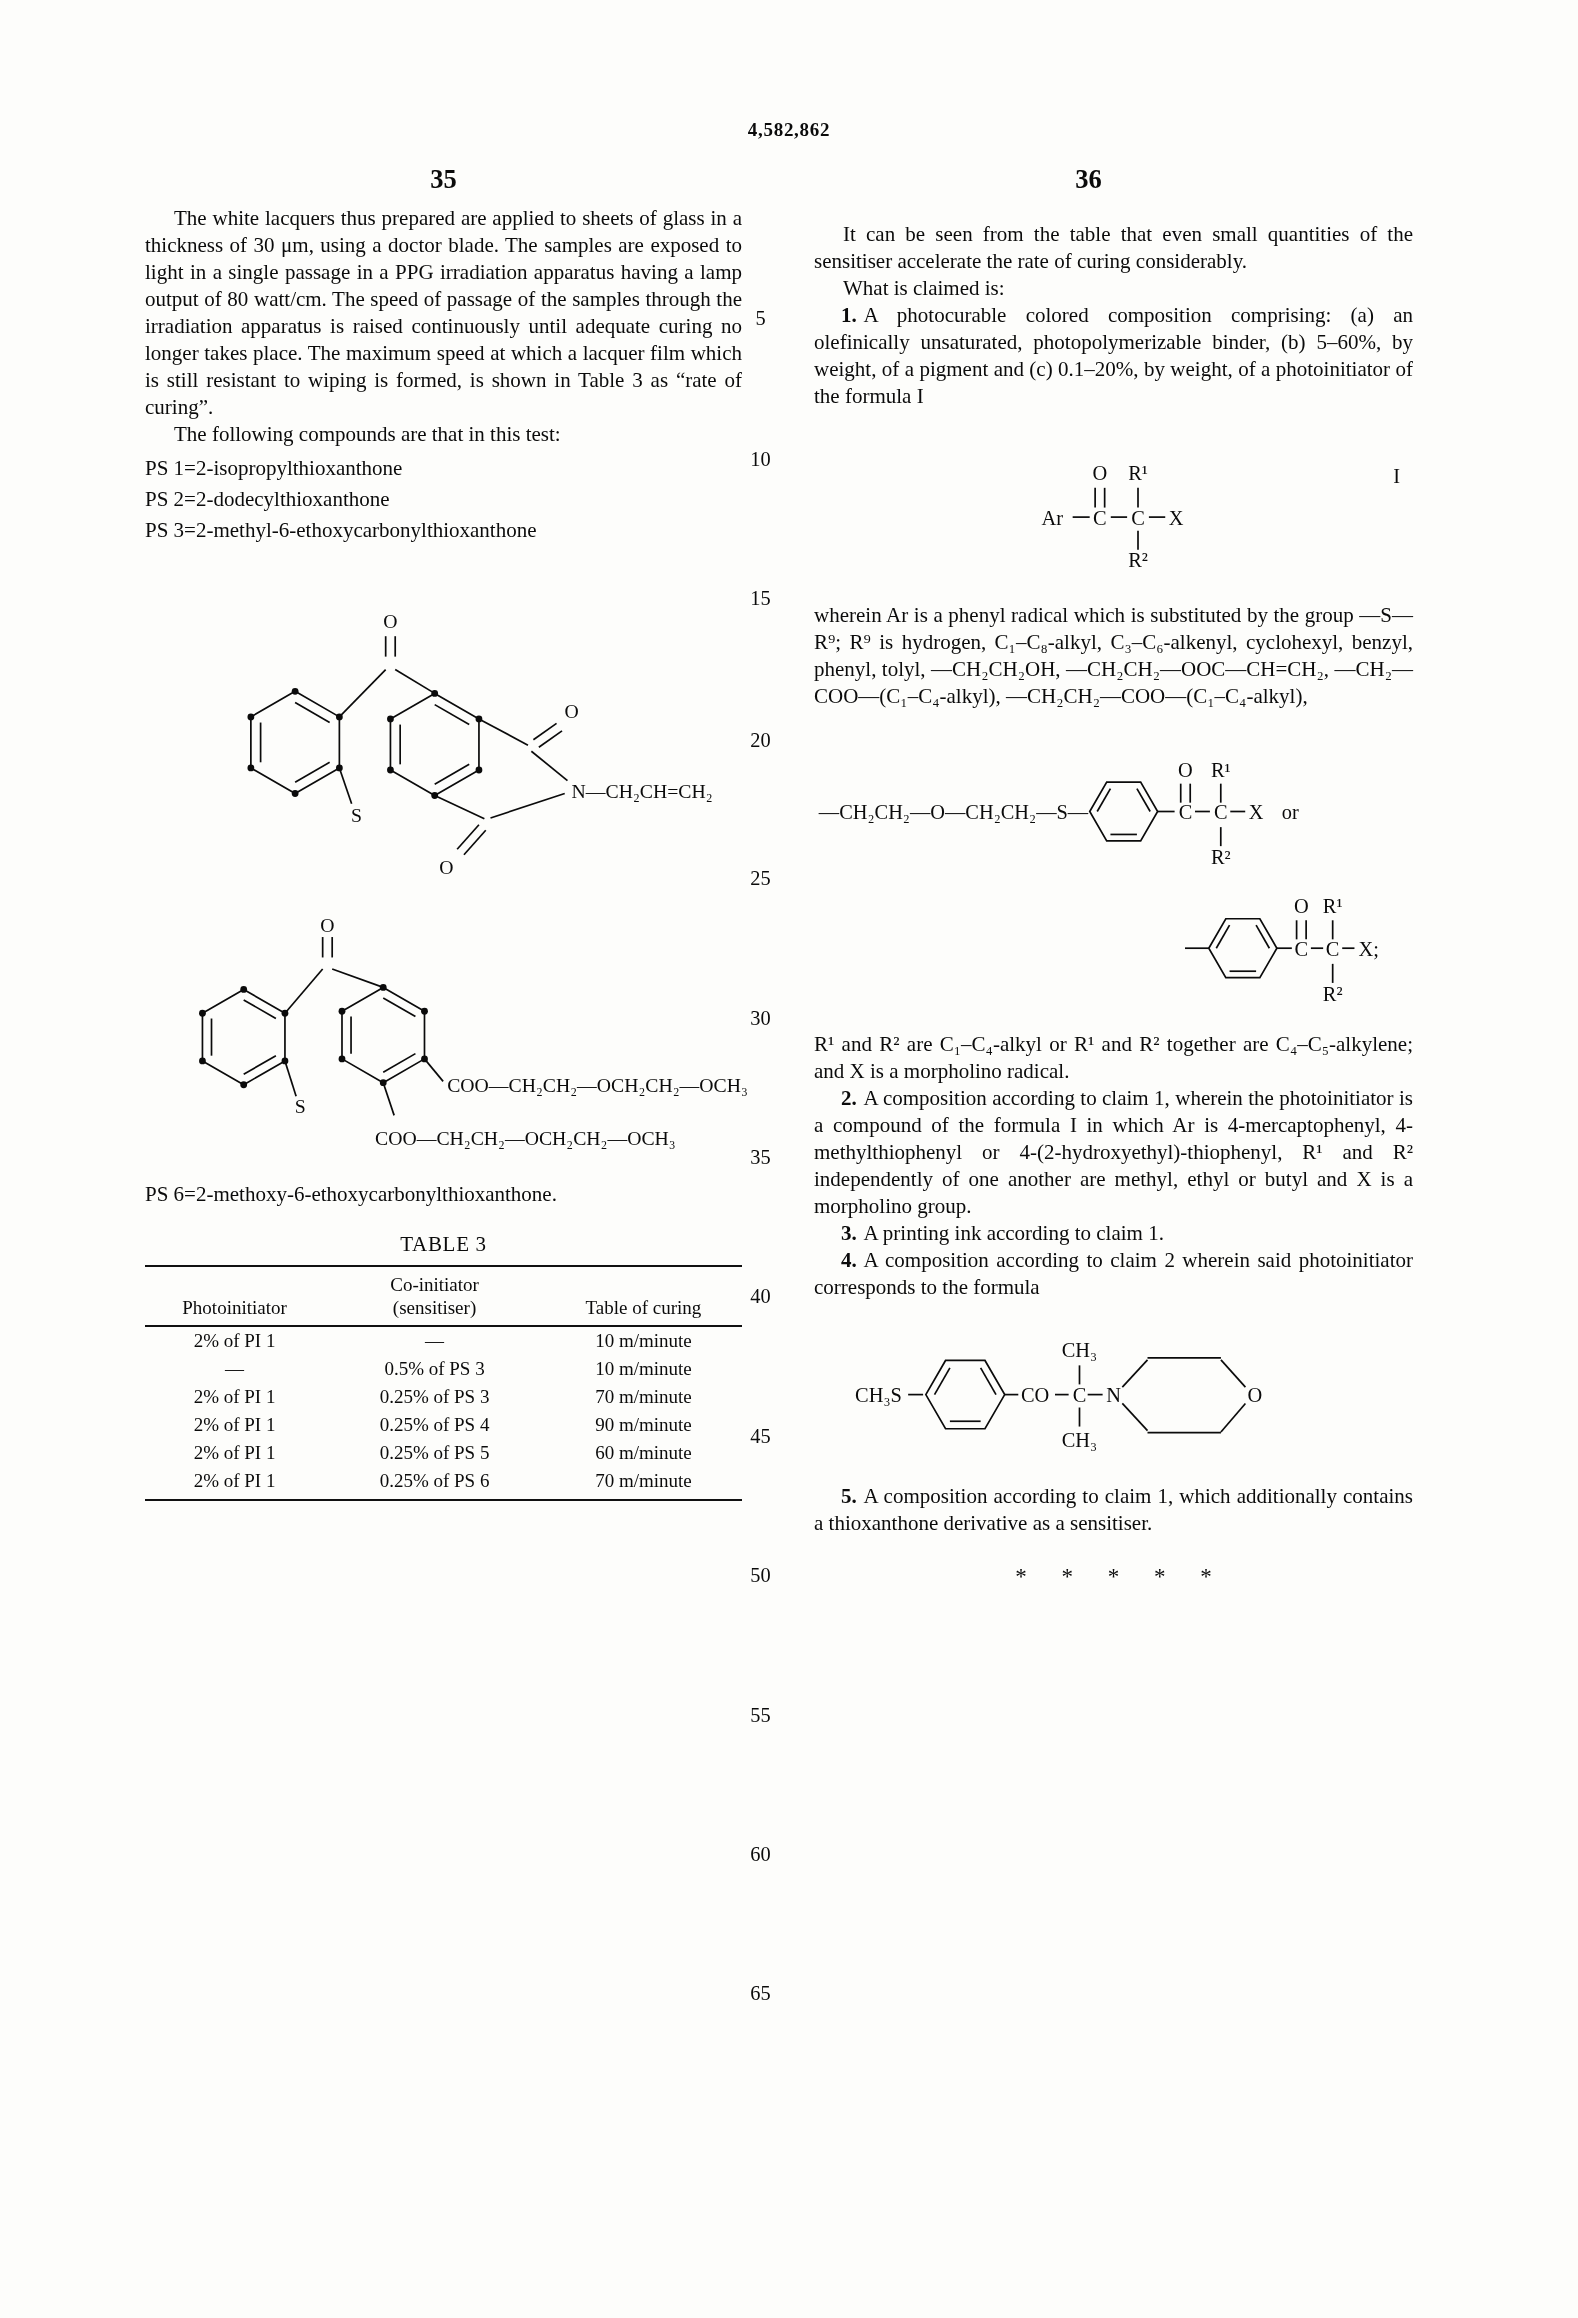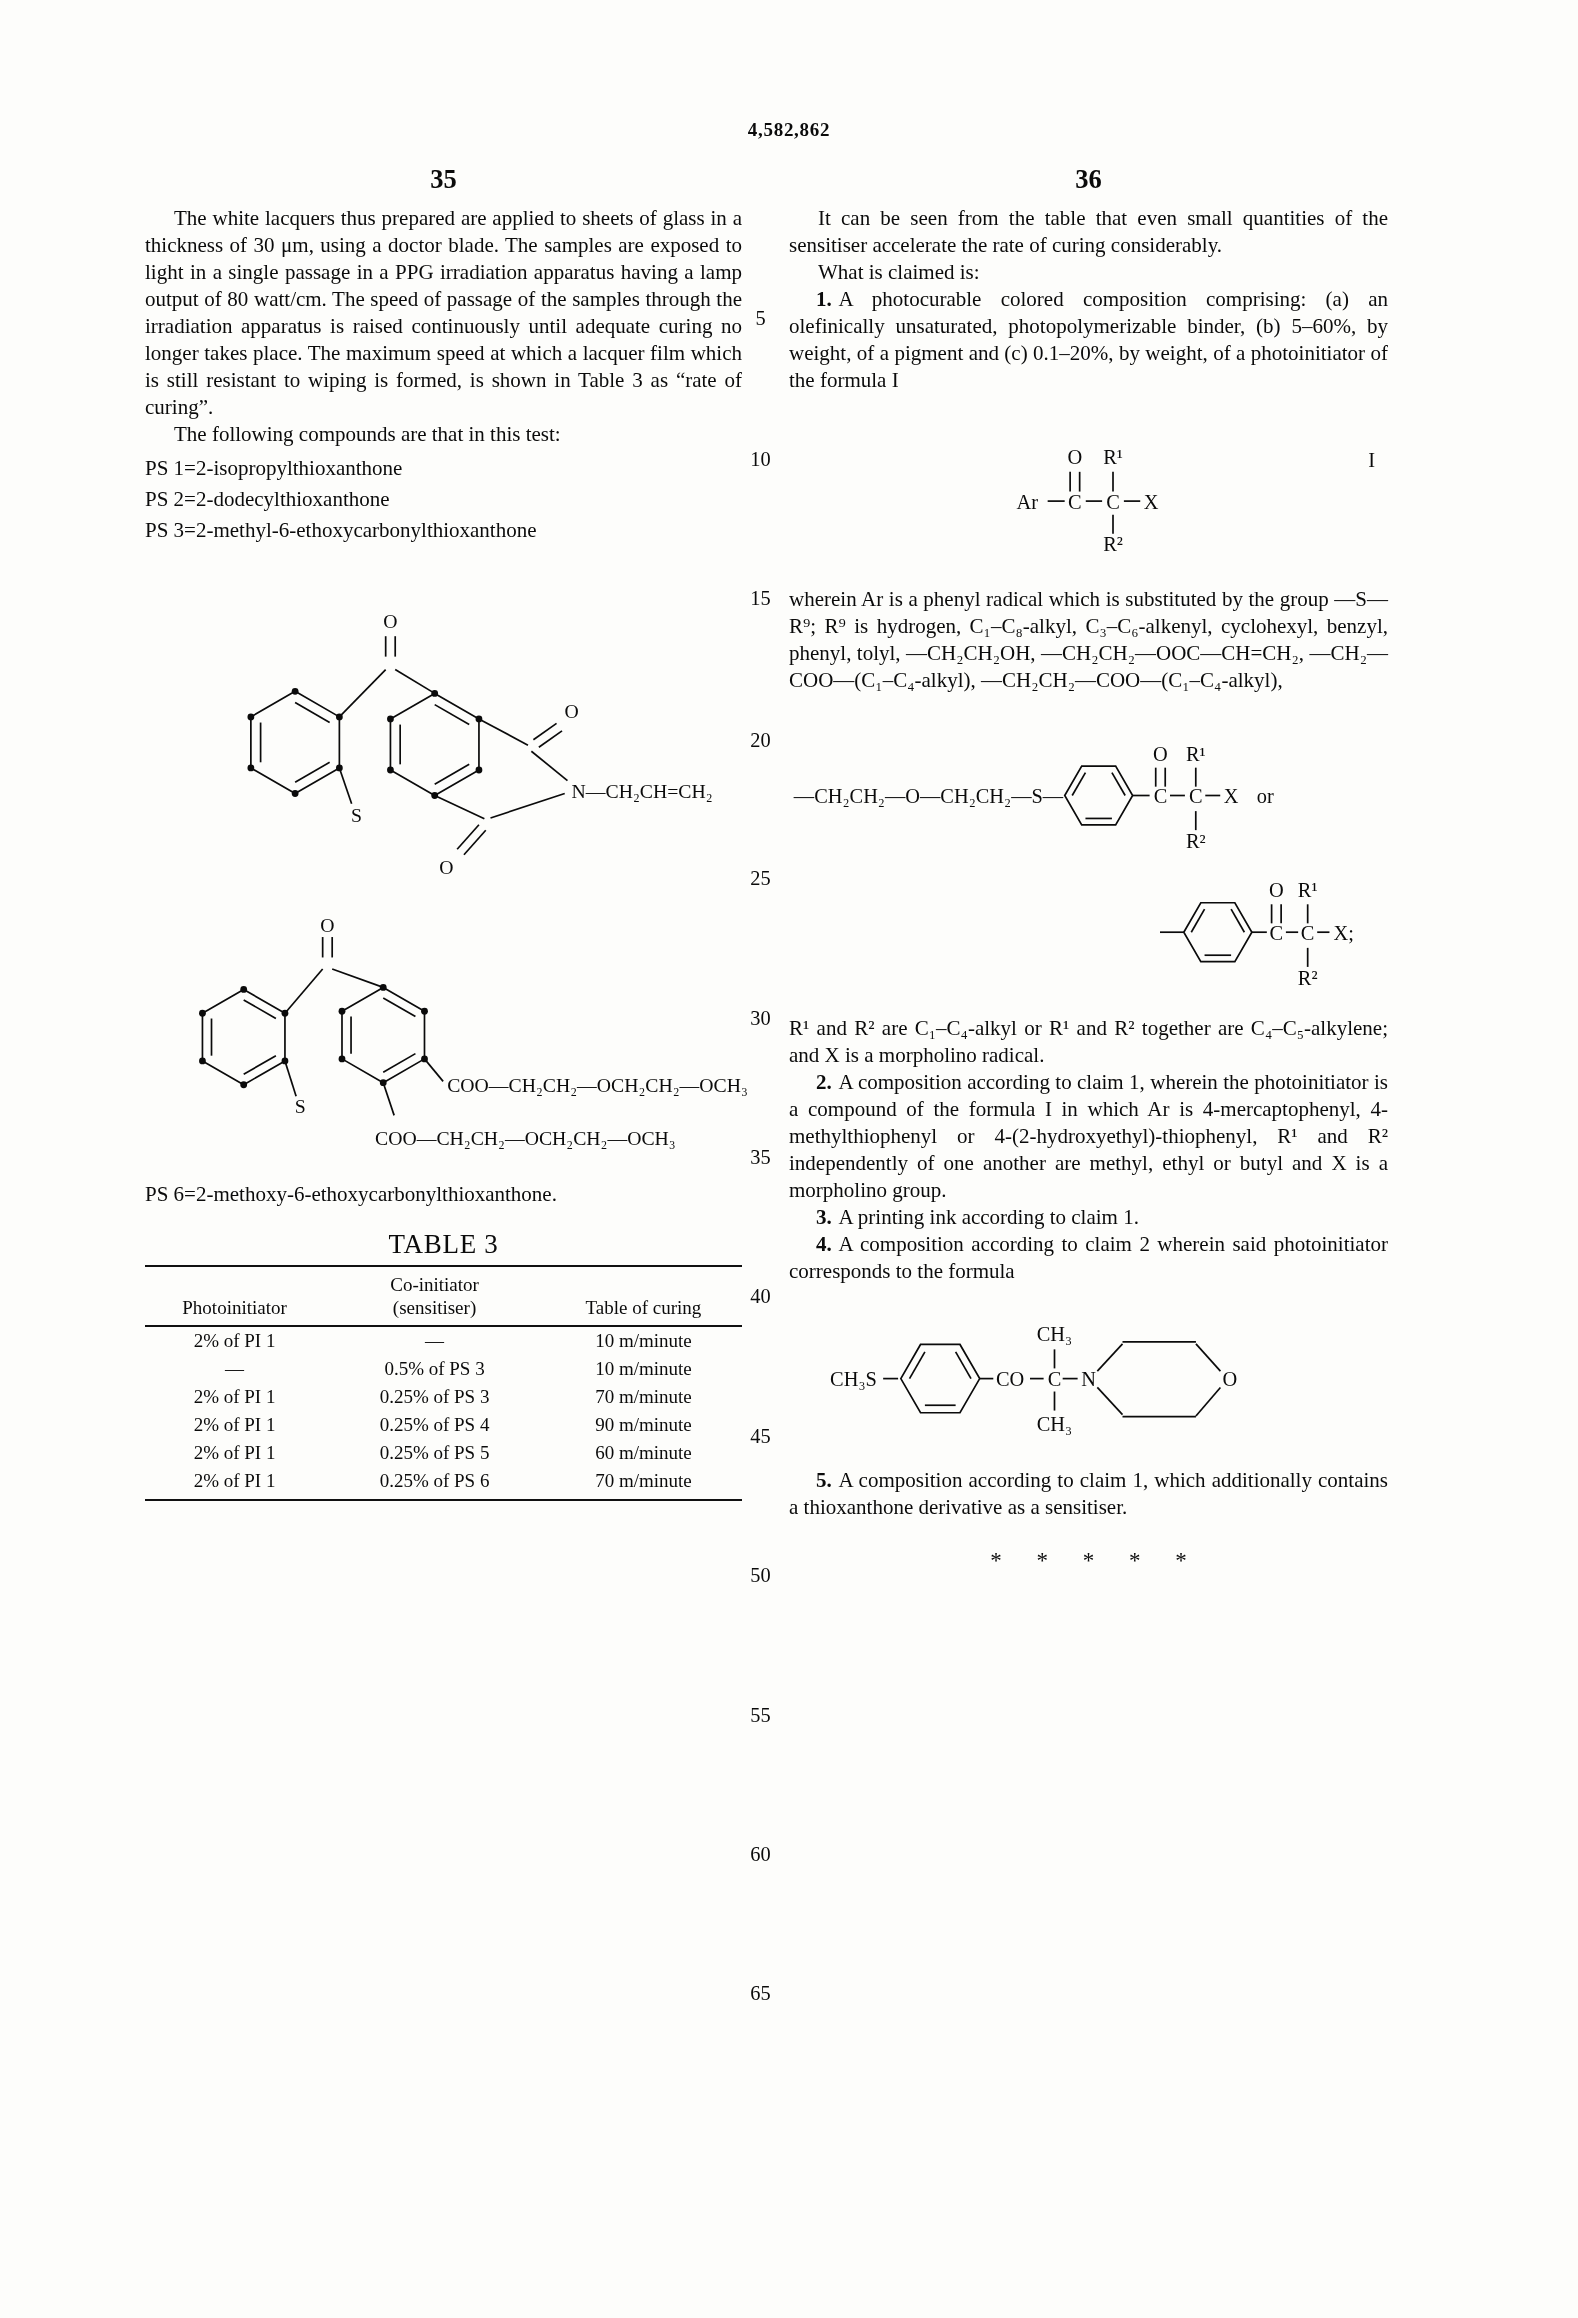--- a/index.html
+++ b/index.html
@@ -18,37 +18,37 @@
   }
   .col-num { position:absolute; top:166px; font-size:26.5px; font-weight:700; text-align:center; }
   .col-num.left  { left:145px;  width:597px; }
   .col-num.right { left:789px; width:599px; }
   .gutter-num {
     position:absolute; left:740px; width:41px; text-align:center;
     font-size:20.4px;
   }
   .column { position:absolute; top:205px; }
   .left-col  { left:145px;  width:597px; }
-  .right-col { left:789px; width:599px; }
+  .right-col { left:814px; width:599px;margin-top:16px; }
   p.body-text { text-align:justify; }
   p.indent { text-indent:29px; }
   .compound-list { margin:5.4px 0 4.1px 0; }
   .compound-line { line-height:31px; white-space:nowrap; }
   .structure { line-height:0; }
   .ps4-wrap { margin:33px 0 15px 48px; }
   .ps5-wrap { margin:29px 0 11px 0; }
   .f1-wrap  { margin:39px 0 27px 0; }
   .f2-wrap  { margin:37px 0 4.1px 0; }
   .f3-wrap  { margin:0 0 17.7px 0; }
   .f4-wrap  { margin:29px 0 17.7px 0; }
   svg { overflow:visible; }
   svg text { font-family:"Liberation Serif","DejaVu Serif",serif; font-size:29px; fill:#0b0b0b; }
   svg .fm { font-size:30px; }
   .table-block { margin-top:23px; }
-  .table-title { text-align:center; font-size:27px; margin-bottom:6.8px; letter-spacing:0.7px; }
+  .table-title { text-align:center; font-size:21px; margin-bottom:6.8px; letter-spacing:0.7px; }
   .ptable { border-top:2px solid #111; border-bottom:2px solid #111; width:100%; font-size:19px; }
   .thead { display:grid; grid-template-columns:30% 37% 33%; border-bottom:2px solid #111;
            align-items:end; padding:5.4px 0 6.8px 0; line-height:23px; }
   .th { text-align:center; }
   .trow { display:grid; grid-template-columns:30% 37% 33%; line-height:28px; }
   .td { text-align:center; }
   .trow:first-of-type { margin-top:4.1px; }
   .trow:last-of-type { margin-bottom:4.1px; }
   .claim { text-align:justify; text-indent:27px; }
   .claim-num { margin-right:6.8px; }

